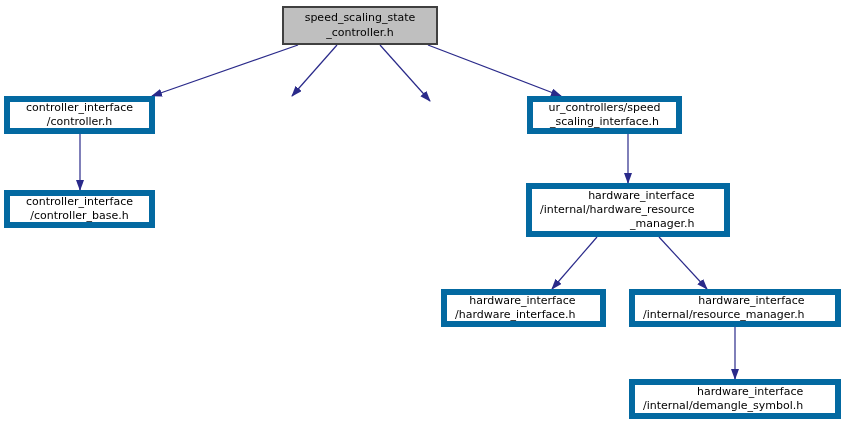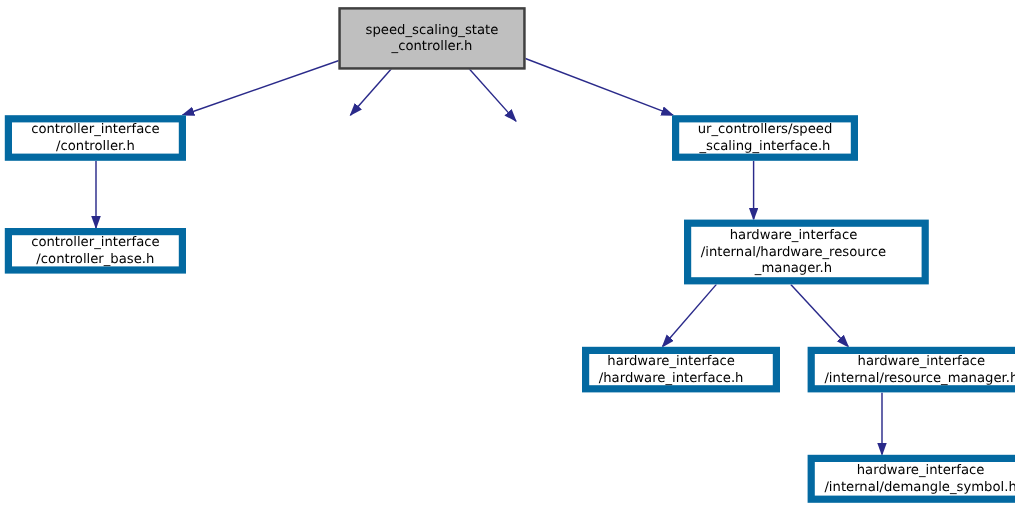--- a/index.html
+++ b/index.html
@@ -42,31 +42,30 @@
     background: #bfbfbf;
     border: 2px solid #404040;
     cursor: default;
   }
   .node.external {
     border: 1px solid #bebebe;
     cursor: default;
   }
   .node.align-left {
     justify-content: flex-start;
-    text-align: center;
+    text-align: right;
     padding-left: 8px;
     padding-right: 4px;
-    margin-left: 44px;
   }
   
-  #n-root  { left: 282px; top:   6px; width: 156px; height: 52px; }
+  #n-root  { left: 282px; top:   6px; width: 156px; height: 39px; }
   #n-ctrl  { left:   4px; top:  96px; width: 151px; height: 38px; }
   #n-rt    { left: 179px; top:  96px; width: 175px; height: 38px; }
   #n-std   { left: 377px; top: 101px; width: 149px; height: 27px; }
-  #n-ur    { left: 560px; top:  96px; width: 155px; height: 38px; }
+  #n-ur    { left: 527px; top:  96px; width: 155px; height: 38px; }
   #n-base  { left:   4px; top: 190px; width: 151px; height: 38px; }
   #n-hrm   { left: 526px; top: 183px; width: 204px; height: 54px; }
   #n-hwif  { left: 441px; top: 289px; width: 165px; height: 38px; }
   #n-rm    { left: 629px; top: 289px; width: 212px; height: 38px; }
   #n-dem   { left: 629px; top: 379px; width: 212px; height: 40px; }
 </style>
 </head>
 <body>
 
 <div class="graph-canvas">

